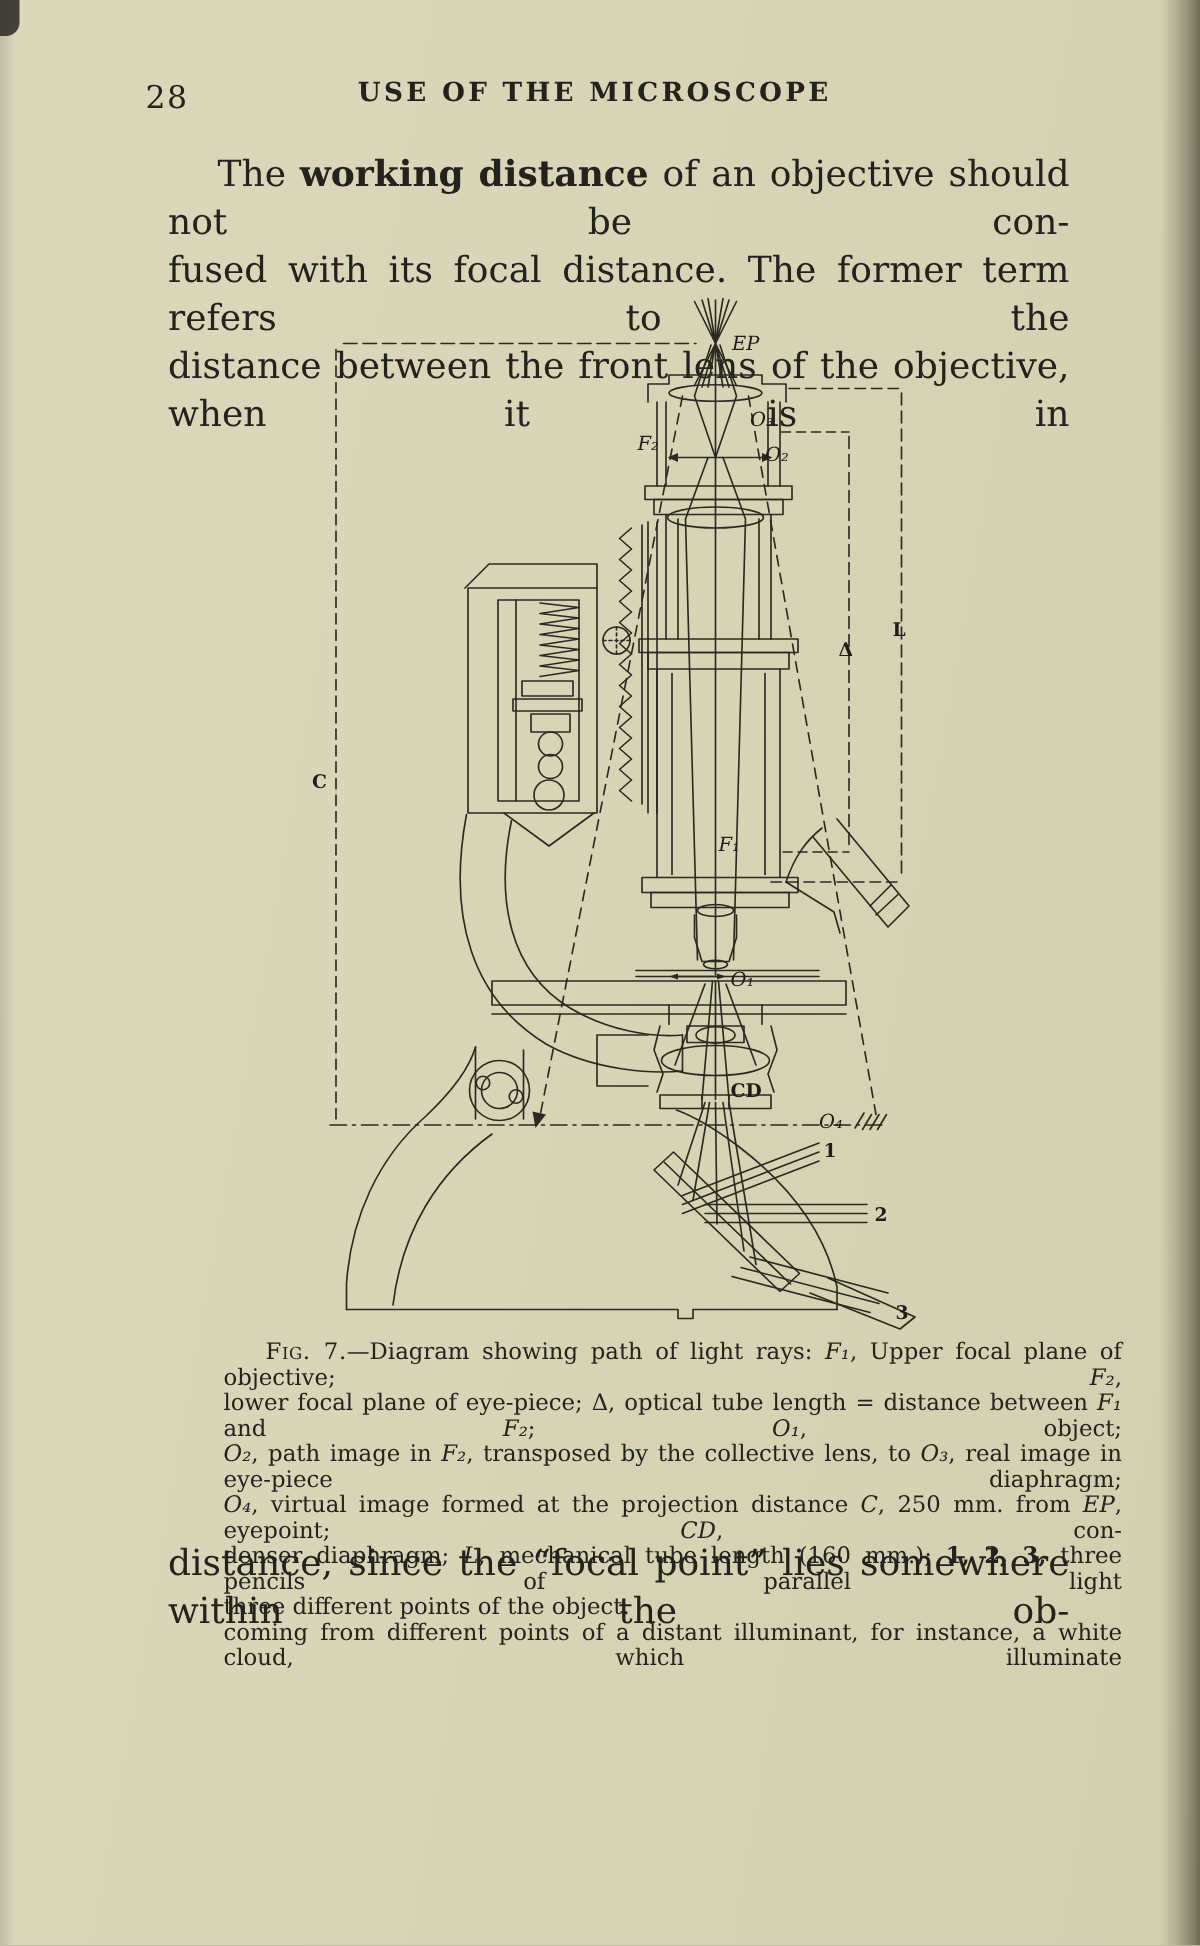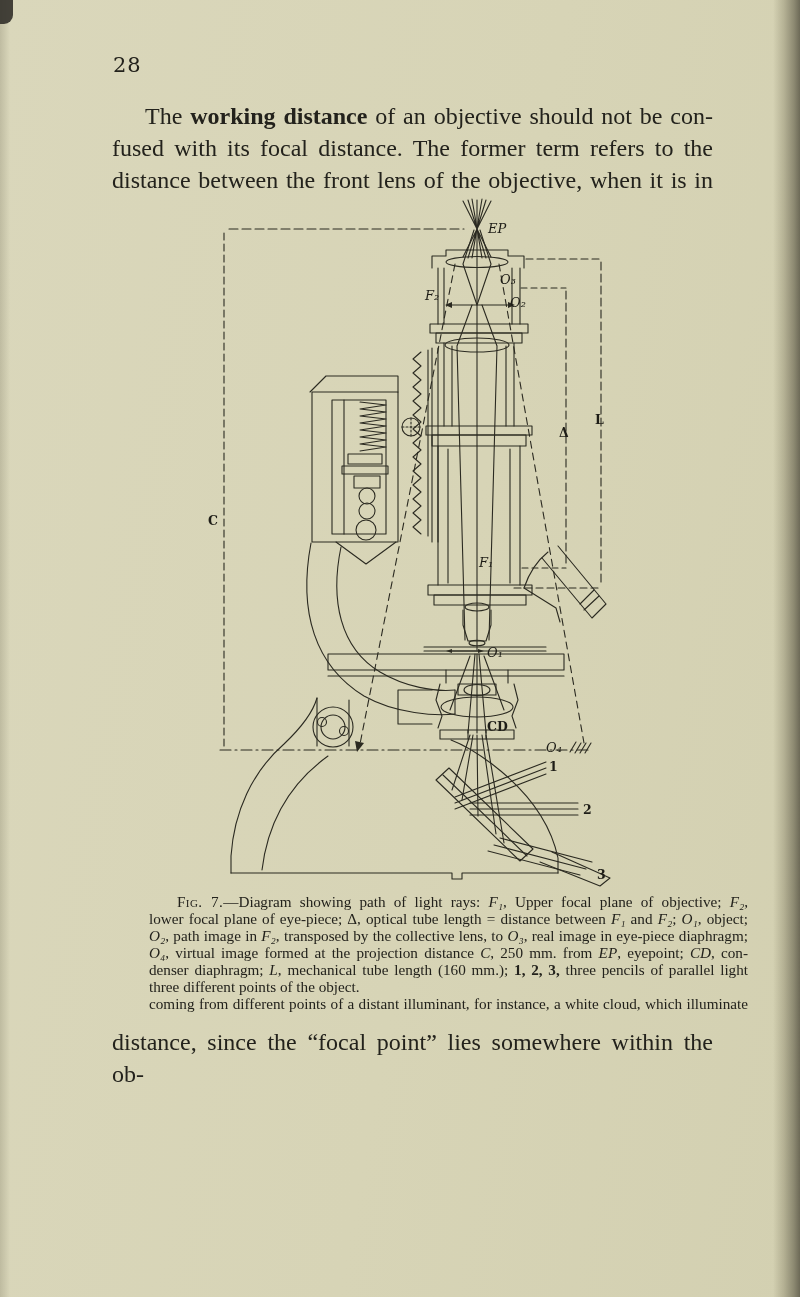--- a/index.html
+++ b/index.html
@@ -1,27 +1,27 @@
 <!DOCTYPE html>
 <html><head>
 <meta charset="utf-8">
 <style>
   html,body{margin:0;padding:0;background:#b9b69c;}
   .page{
     position:relative;width:800px;height:1297px;overflow:hidden;
     background:linear-gradient(100deg,#dad7bb 0%,#d7d4b6 55%,#d3d0b1 100%);
     font-family:"DejaVu Serif", serif;color:#23221c;
   }
-  .header-row{position:absolute;top:52px;left:112px;width:601px;height:26px;}
+  .header-row{position:absolute;top:52px;left:96px;width:601px;height:26px;}
   .pagenum{position:absolute;left:1px;top:1px;font-size:21px;letter-spacing:1px;}
   .running-head{width:100%;text-align:center;font-size:17.5px;font-weight:700;letter-spacing:2.2px;}
   .para{position:absolute;left:112px;width:601px;font-size:24px;line-height:32px;}
   .para1{top:100px;}
   .para2{top:1026px;}
-  .tline{text-align:justify;text-align-last:justify;font-family:Liberation Serif, serif;}
+  .tline{text-align:justify;text-align-last:justify;}
   .tline.last{text-align-last:left;}
   .indent{text-indent:33px;}
   .caption{position:absolute;left:113px;width:599px;top:893px;font-size:15.2px;line-height:17px;margin-left:36px;}
   .caption .indent{text-indent:28px;}
   .i{font-style:italic;}
   .b{font-weight:700;}
   .sc{font-variant:small-caps;letter-spacing:.4px;}
   .figure{position:absolute;left:0;top:195px;width:800px;height:700px;}
   .figure path,.figure line,.figure circle,.figure ellipse,.figure rect,.figure polyline{
     fill:none;stroke:#2b2a21;stroke-width:1.1;stroke-linecap:round;stroke-linejoin:round;
@@ -36,20 +36,21 @@
   .corner-tl{position:absolute;top:0;left:0;width:13px;height:24px;background:#32302a;
     border-bottom-right-radius:9px;opacity:.9;}
 </style>
 </head>
 <body>
 
 <div class="page">
 
   <div class="header-row">
     <span class="pagenum">28</span>
+    <div class="running-head">USE OF THE MICROSCOPE</div>
   </div>
 
   <div class="para para1">
     <div class="tline indent"><span>The </span><span class="b">working distance</span><span> of an objective should not be con-</span></div>
     <div class="tline"><span>fused with its focal distance.  The former term refers to the</span></div>
     <div class="tline"><span>distance between the front lens of the objective, when it is in</span></div>
   </div>
 
   <svg class="figure" viewBox="0 195 800 700" xmlns="http://www.w3.org/2000/svg">
 

